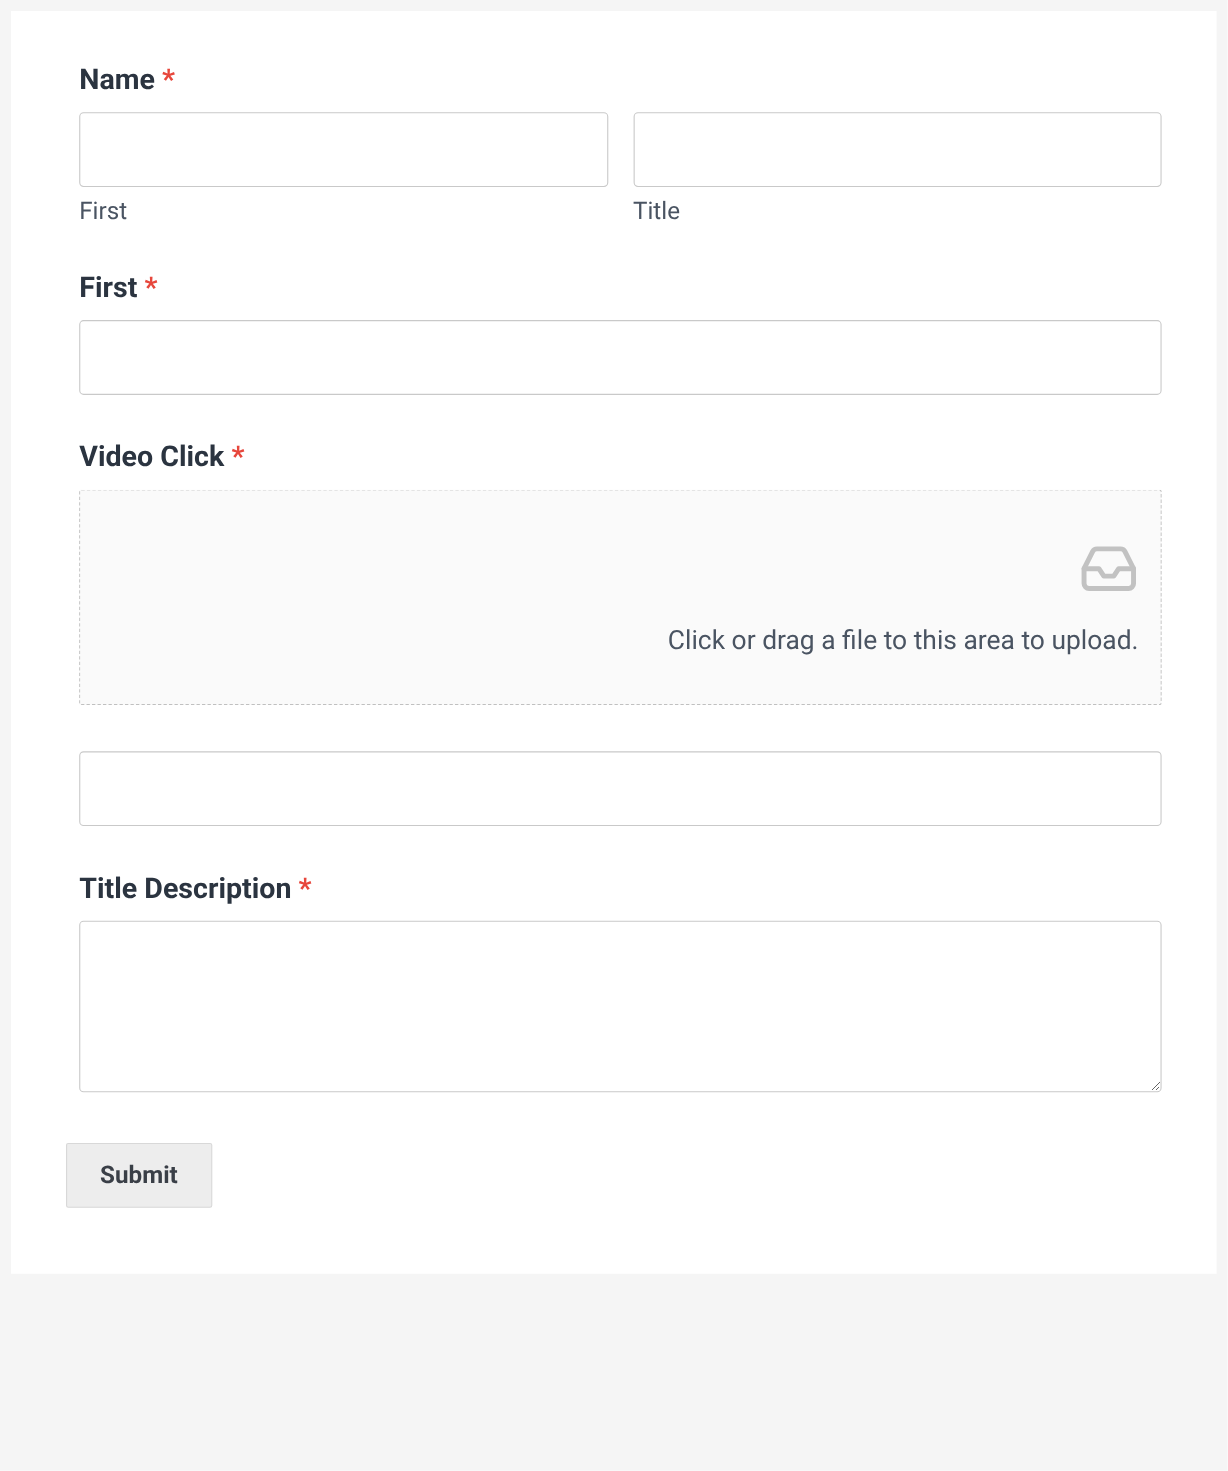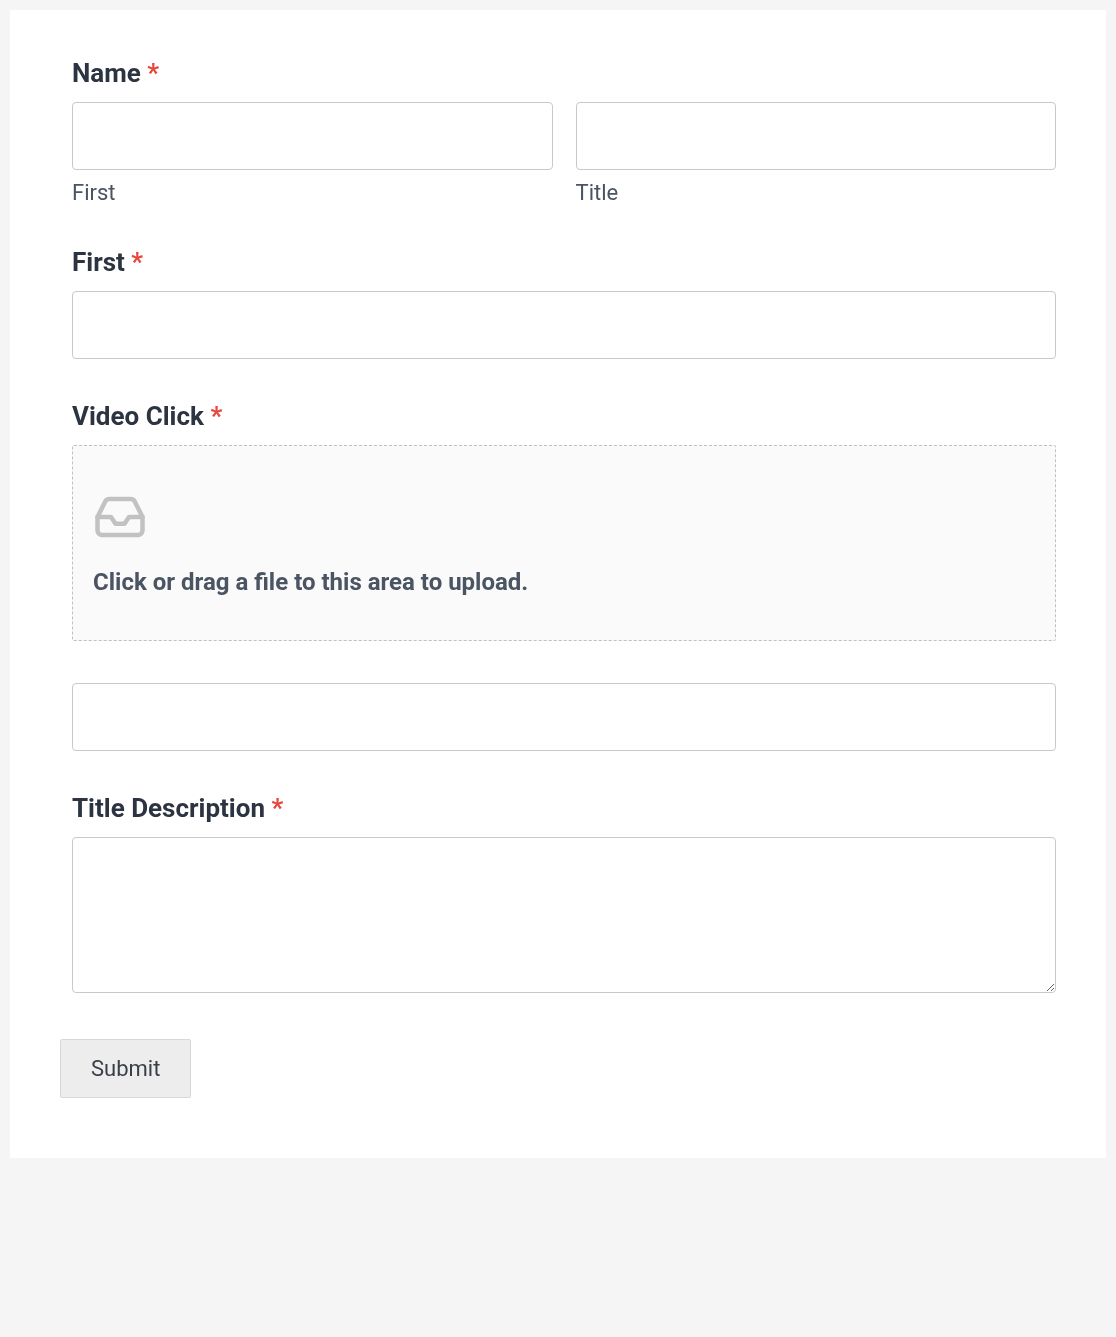--- a/index.html
+++ b/index.html
@@ -57,25 +57,24 @@
       display: block;
       font-weight: 400;
     }
     .upload-zone {
       border: 1.5px dashed #c0c0c0;
       border-radius: 2px;
       background: #fafafa;
       min-height: 196px;
       display: flex;
       flex-direction: column;
-      align-items: flex-start;
+      align-items: flex-end;
       justify-content: center;
       cursor: pointer;
       padding: 44px 20px;
-      font-weight: bold;
     }
     .upload-icon-wrap {
       margin-bottom: 20px;
     }
     .upload-text {
       font-size: 24px;
       color: #4a5462;
       text-align: center;
     }
     .textarea-input {
@@ -92,20 +91,21 @@
     }
     .submit-button {
       background: #ededed;
       border: 1px solid #d8d8d8;
       border-radius: 2px;
       padding: 16px 30px;
       font-size: 22px;
       color: #3a3f47;
       cursor: pointer;
       font-family: inherit;
+      font-weight: bold;
     }
   </style>
 </head>
 <body>
 
 <div class="form-container">
 
   
   <div class="field-group">
     <label class="field-label">

